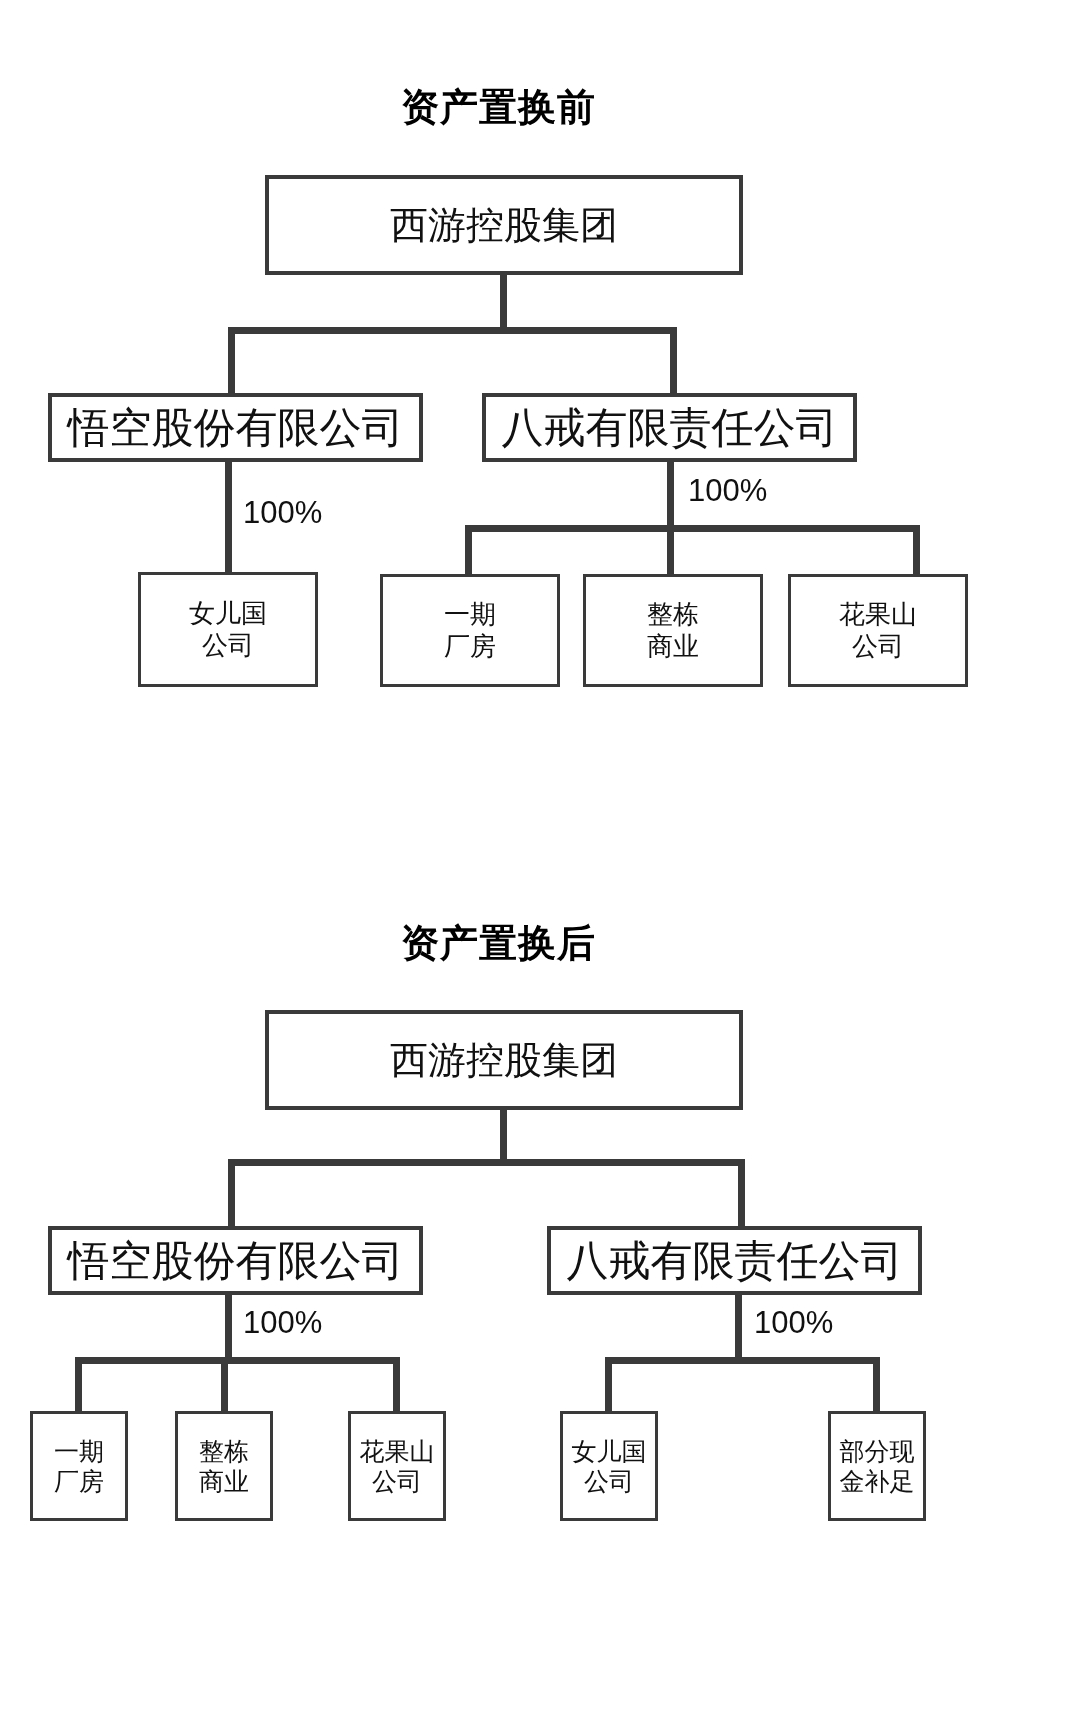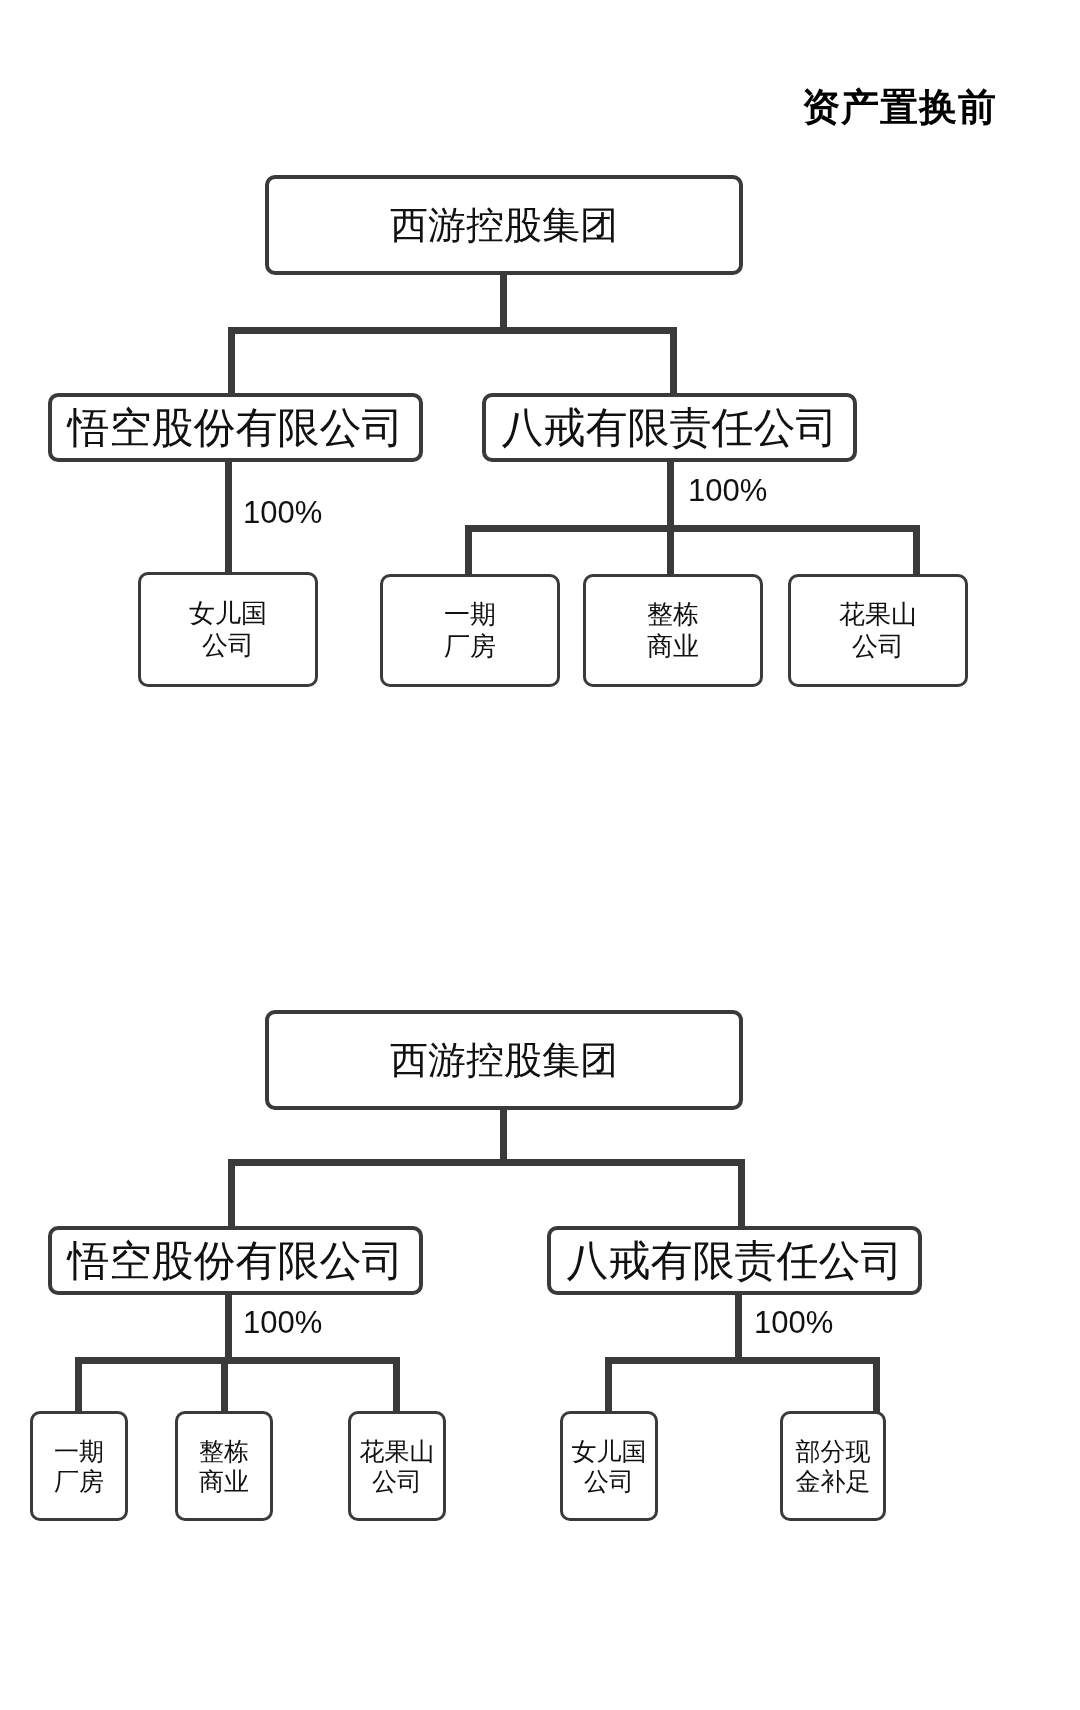--- a/index.html
+++ b/index.html
@@ -21,33 +21,33 @@
     left: 0;
     width: 1080px;
   }
   #section-before { top: 0; height: 855px; }
   #section-after  { top: 855px; height: 855px; }
 
   .section-title {
     position: absolute;
     left: 0;
     width: 997px;
-    text-align: right;
+    text-align: center;
     font-size: 38px;
     font-weight: bold;
     letter-spacing: 1px;
     color: #000000;
     font-family: "Liberation Sans", "DejaVu Sans", sans-serif;
   }
 
   .node {
     position: absolute;
     box-sizing: border-box;
     border: 3px solid #3a3a3a;
-    border-radius: 10px;
+    border-radius: 0;
     background: #ffffff;
     display: flex;
     align-items: center;
     justify-content: center;
     text-align: center;
     line-height: 1.22;
     color: #111111;
     white-space: pre-line;
   }
   .node.root   { font-size: 38px; border-width: 4px; }
@@ -107,20 +107,21 @@
   <div class="node leaf" style="left:380px; top:574px; width:180px; height:113px;">一期
 厂房</div>
   <div class="node leaf" style="left:583px; top:574px; width:180px; height:113px;">整栋
 商业</div>
   <div class="node leaf" style="left:788px; top:574px; width:180px; height:113px;">花果山
 公司</div>
 </div>
 
 <div class="chart-section" id="section-after">
 
+  <div class="section-title" style="top:63px;">资产置换后</div>
 
   <div class="node root" style="left:265px; top:155px; width:478px; height:100px;">西游控股集团</div>
 
   <div class="conn v" style="left:500px; top:255px; width:7px; height:52px;"></div>
   <div class="conn h" style="left:228px; top:304px; width:517px; height:7px;"></div>
   <div class="conn v" style="left:228px; top:304px; width:7px; height:69px;"></div>
   <div class="conn v" style="left:738px; top:304px; width:7px; height:69px;"></div>
 
   <div class="node mid" style="left:48px; top:371px; width:375px; height:69px;">悟空股份有限公司</div>
   <div class="node mid" style="left:547px; top:371px; width:375px; height:69px;">八戒有限责任公司</div>
@@ -142,15 +143,15 @@
 
   <div class="conn v" style="left:735px; top:440px; width:7px; height:65px;"></div>
   <div class="pct-label" style="left:754px; top:450px;">100%</div>
 
   <div class="conn h" style="left:605px; top:502px; width:275px; height:7px;"></div>
   <div class="conn v" style="left:605px; top:502px; width:7px; height:56px;"></div>
   <div class="conn v" style="left:873px; top:502px; width:7px; height:56px;"></div>
 
   <div class="node leaf-sm" style="left:560px; top:556px; width:98px; height:110px;">女儿国
 公司</div>
-  <div class="node leaf-sm" style="left:780px; top:556px; width:106px; height:110px;">部分现
+  <div class="node leaf-sm" style="left:828px; top:556px; width:98px; height:110px;">部分现
 金补足</div>
 </div>
 
 </body></html>

